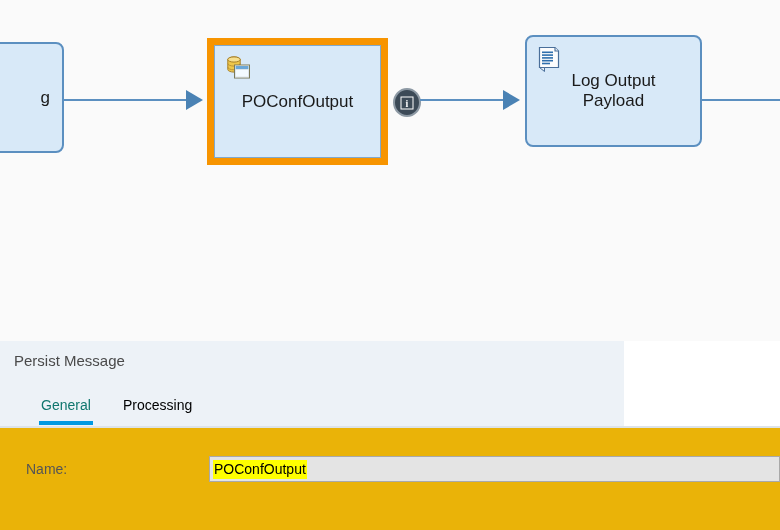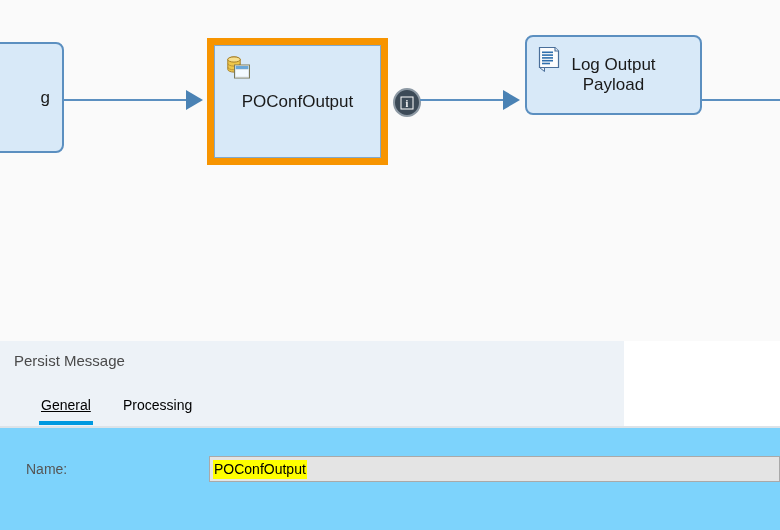--- a/index.html
+++ b/index.html
@@ -90,21 +90,21 @@
     transform: translateY(-50%);
     text-align: center;
     font-size: 17px;
     color: #1a1a1a;
   }
 
   #node-log {
     left: 525px;
     top: 35px;
     width: 177px;
-    height: 80px;
+    height: 112px;
   }
 
   
   .node-icon {
     position: absolute;
     left: 8px;
     top: 7px;
     width: 30px;
     height: 30px;
   }
@@ -178,22 +178,21 @@
   }
   .tab {
     position: absolute;
     top: 0;
     font-size: 14px;
     color: #000000;
     padding: 6px 2px 12px 2px;
     cursor: pointer;
   }
   .tab.active {
-    color: #000000;
-    text-decoration: underline;
+    color: #0f766e;
   }
   .tab.active::after {
     content: "";
     position: absolute;
     left: 0;
     right: 0;
     bottom: 0;
     height: 4px;
     background: #0099e0;
   }
@@ -208,21 +207,21 @@
     height: 2px;
     background: #dde3e8;
   }
 
   #form-area {
     position: absolute;
     left: 0;
     top: 87px;
     width: 780px;
     height: 102px;
-    background: #7dd3fc;
+    background: #eab308;
   }
   #name-label {
     position: absolute;
     left: 26px;
     top: 33px;
     font-size: 14px;
     color: #555555;
   }
   #name-input {
     position: absolute;

